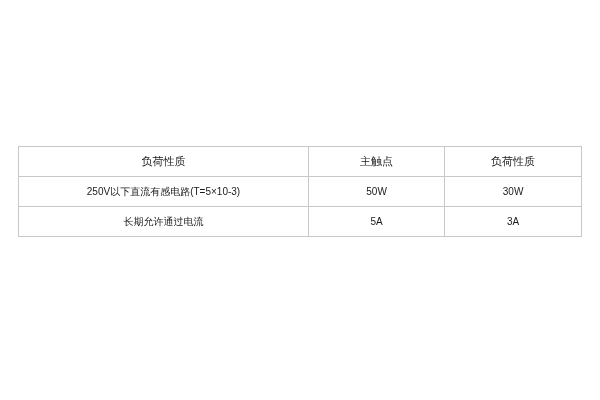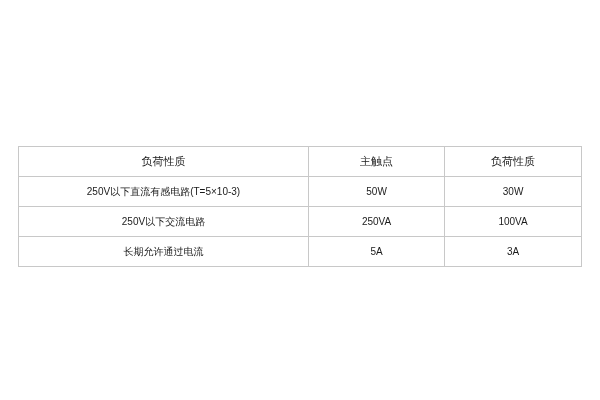--- a/index.html
+++ b/index.html
@@ -67,25 +67,20 @@
           <td>负荷性质</td>
           <td>主触点</td>
           <td>负荷性质</td>
         </tr>
         <tr>
           <td>250V以下直流有感电路(T=5×10-3)</td>
           <td>50W</td>
           <td>30W</td>
         </tr>
         <tr>
-          <td>250V以下交流电路</td>
-          <td>250VA</td>
-          <td>100VA</td>
-        </tr>
-        <tr>
           <td>长期允许通过电流</td>
           <td>5A</td>
           <td>3A</td>
         </tr>
       </tbody>
     </table>
   </div>
 </div>
 
 </body></html>

